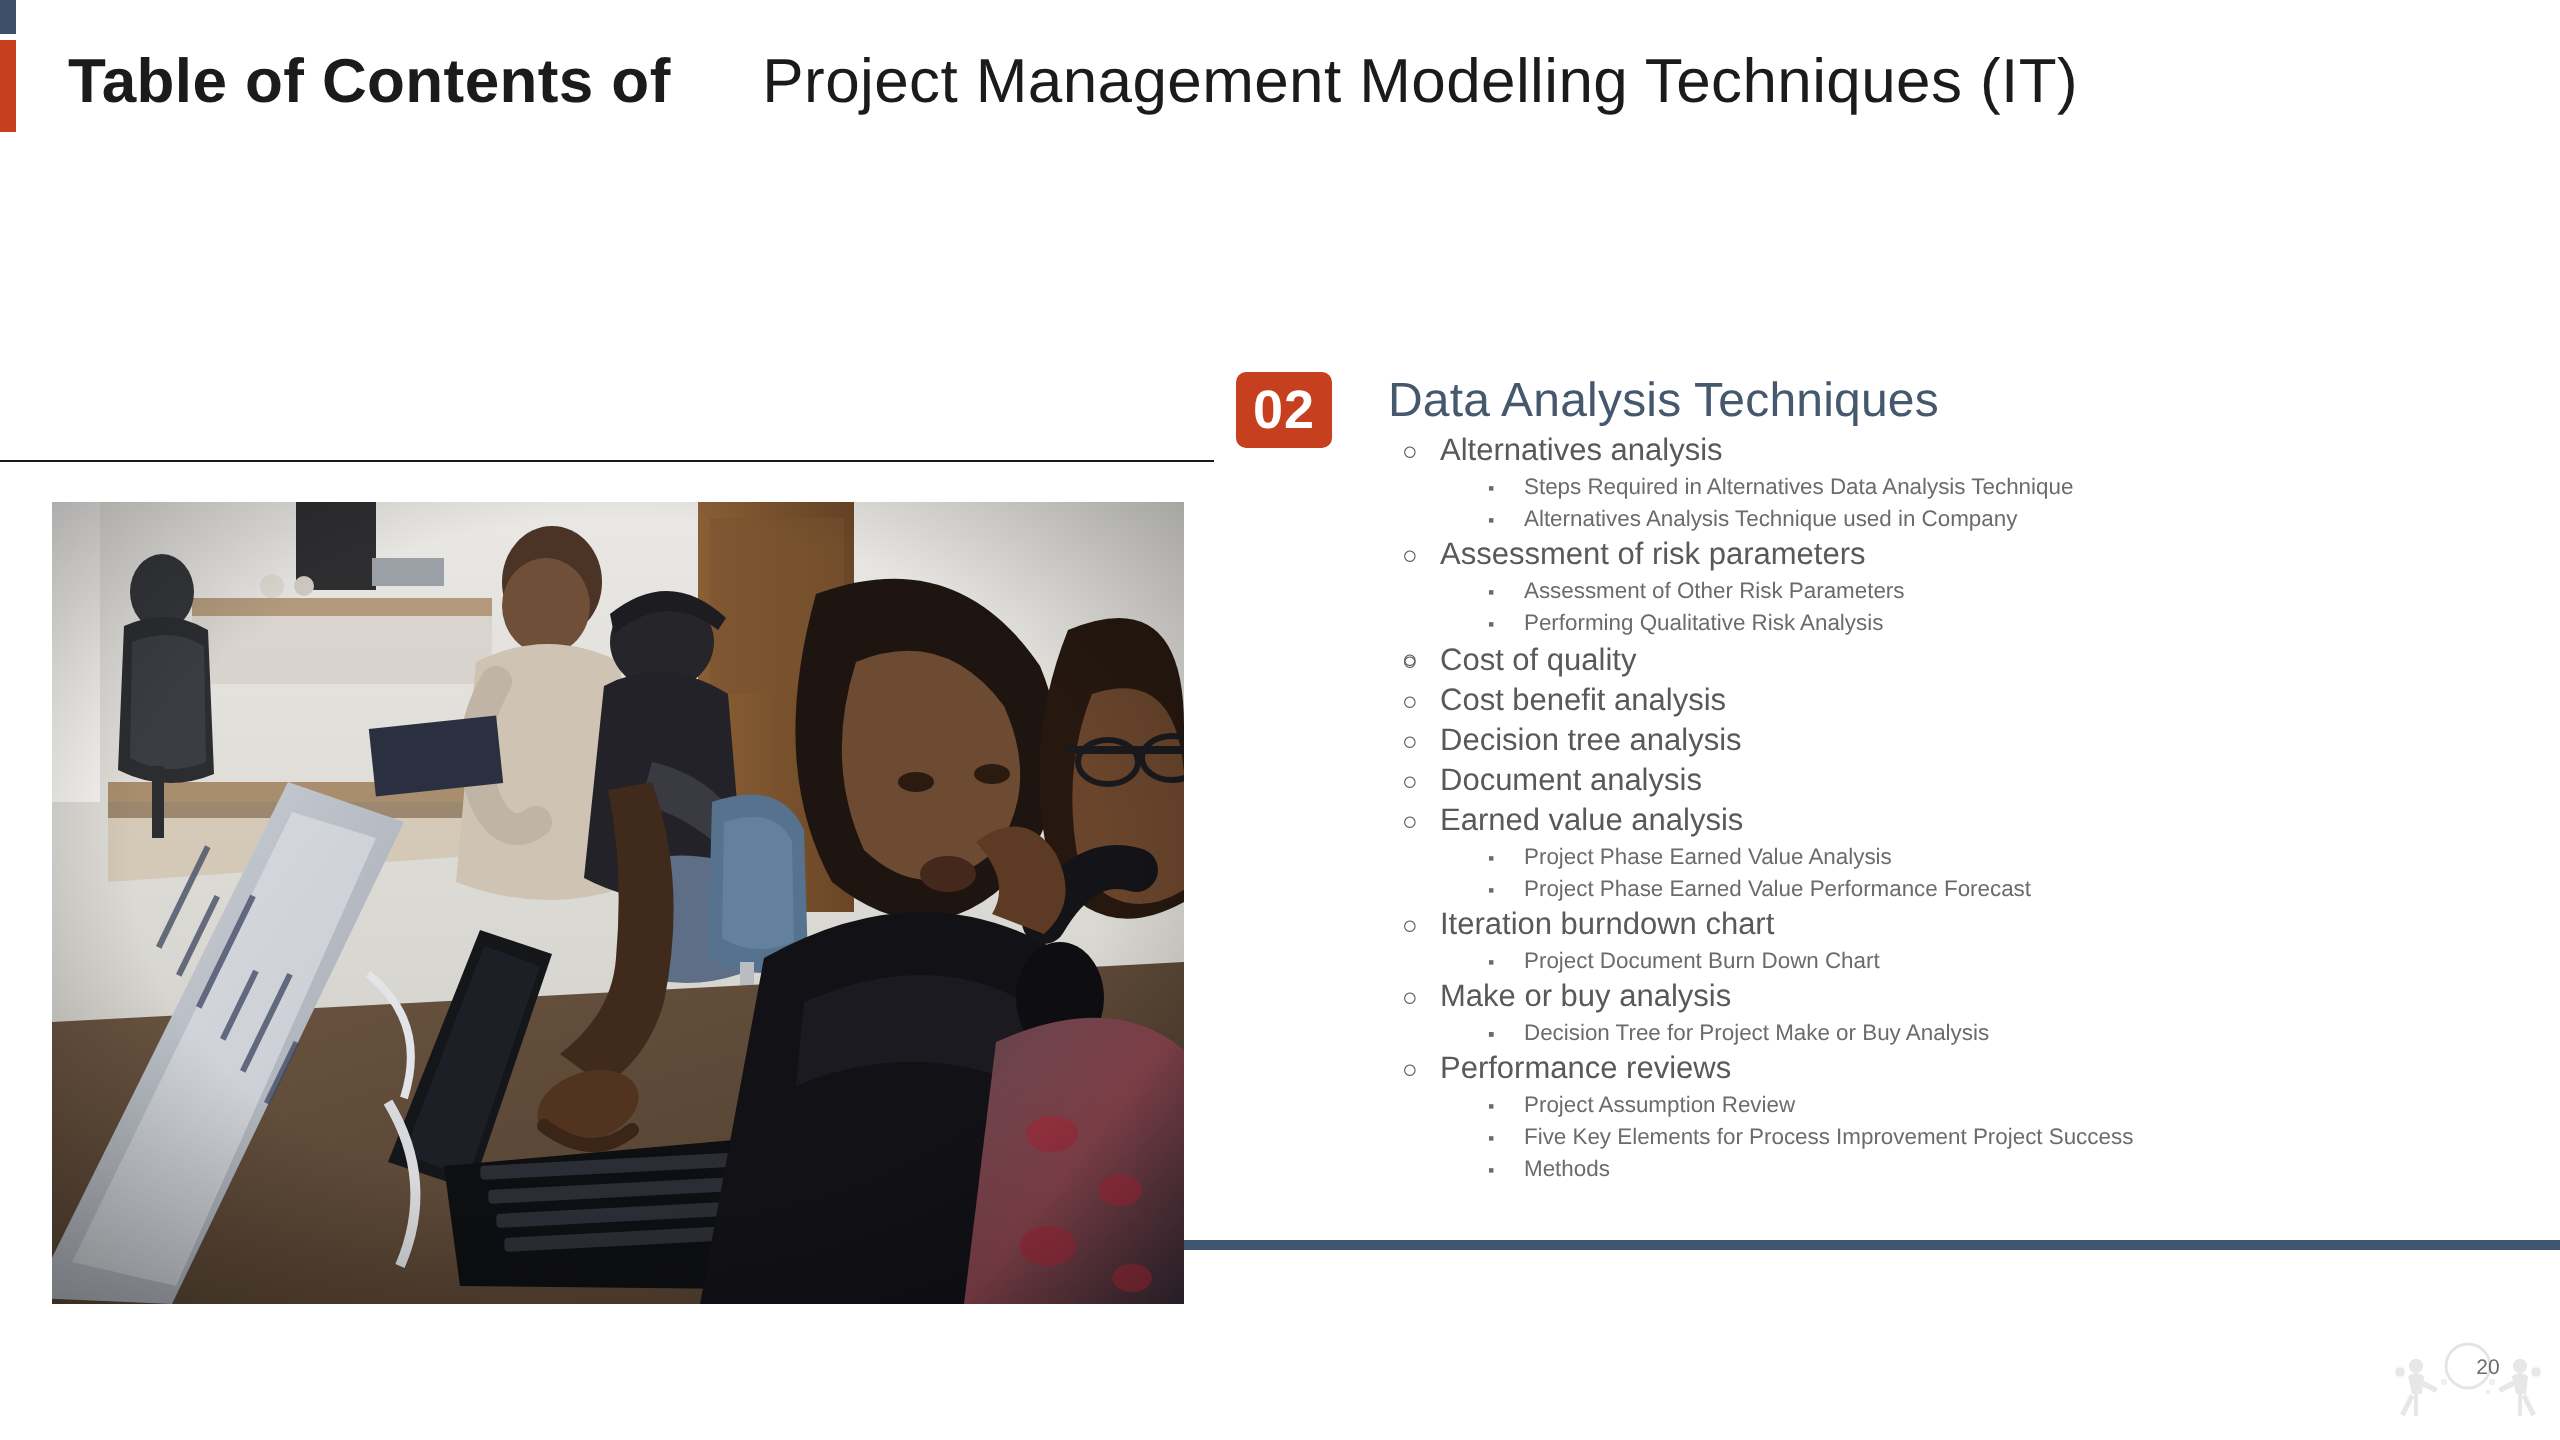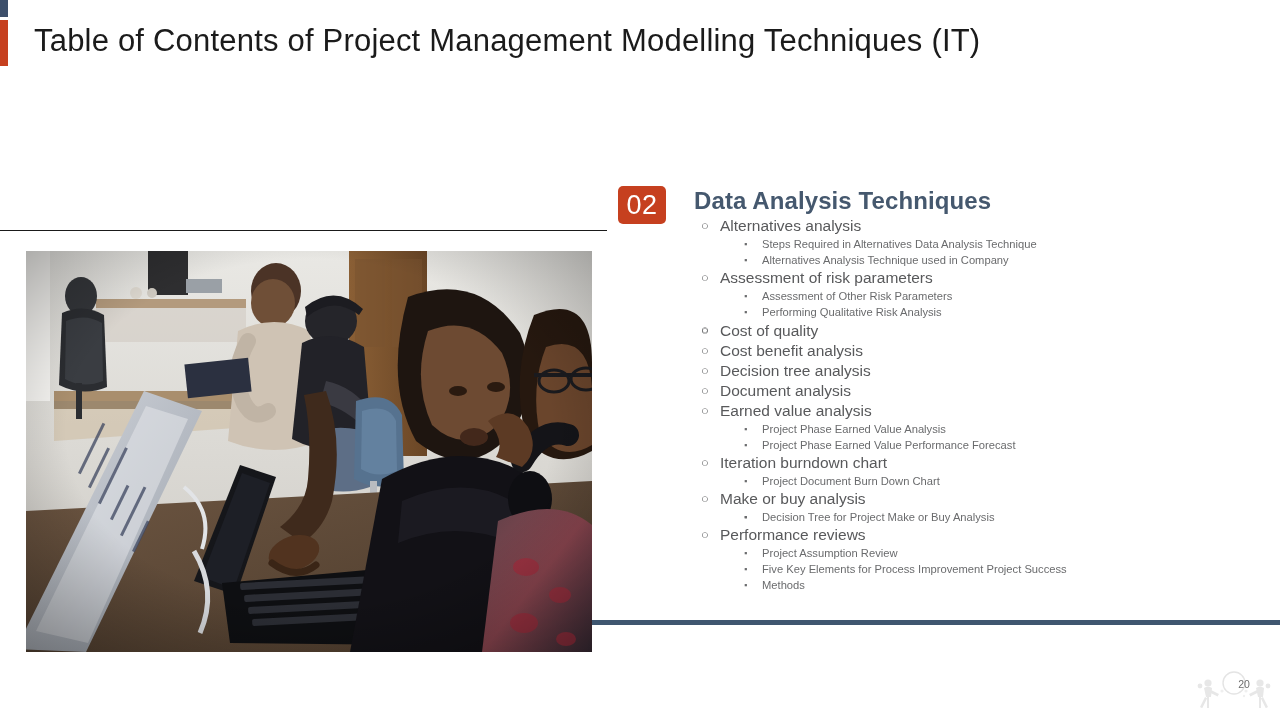--- a/index.html
+++ b/index.html
@@ -38,22 +38,22 @@
     position: absolute;
     left: 34px;
     top: 18px;
     font-size: 31px;
     line-height: 45px;
     letter-spacing: 0.2px;
     color: #1b1b1b;
     font-weight: 400;
     white-space: nowrap;
   }
-  .slide-title .t-light { font-weight: 400; }
-  .slide-title .t-reg   { font-weight: 400; }
+  .slide-title .t-light { font-weight: 700; }
+  .slide-title .t-reg   { font-weight: 400; margin-left: 37px; }
 
   
   .left-rule {
     position: absolute;
     left: 0;
     top: 230px;
     width: 607px;
     height: 1px;
     background: #1a1a1a;
   }
@@ -94,31 +94,31 @@
   .badge {
     position: absolute;
     left: 0;
     top: 0;
     width: 48px;
     height: 38px;
     background: #c6401f;
     border-radius: 5px;
     color: #ffffff;
     font-size: 27px;
-    font-weight: 400;
+    font-weight: 700;
     line-height: 38px;
     text-align: center;
     letter-spacing: 0.5px;
   }
   .section-title {
     position: absolute;
     left: 76px;
     top: 0px;
     font-size: 24px;
-    font-weight: 700;
+    font-weight: 400;
     color: #45586e;
     letter-spacing: 0.1px;
     line-height: 30px;
     white-space: nowrap;
   }
 
   
   .toc {
     position: absolute;
     left: 698px;

